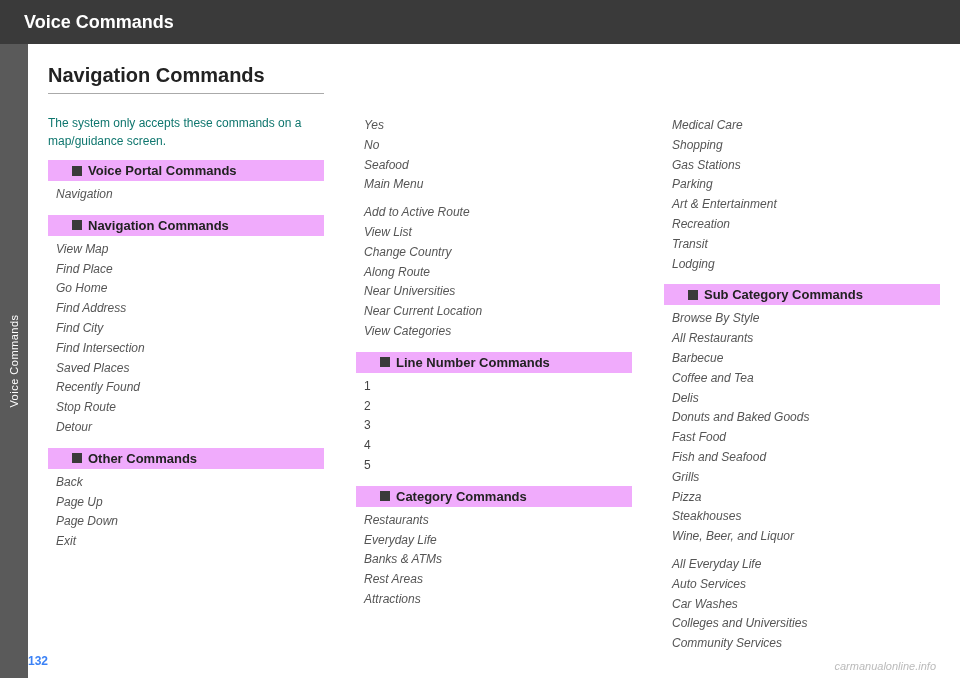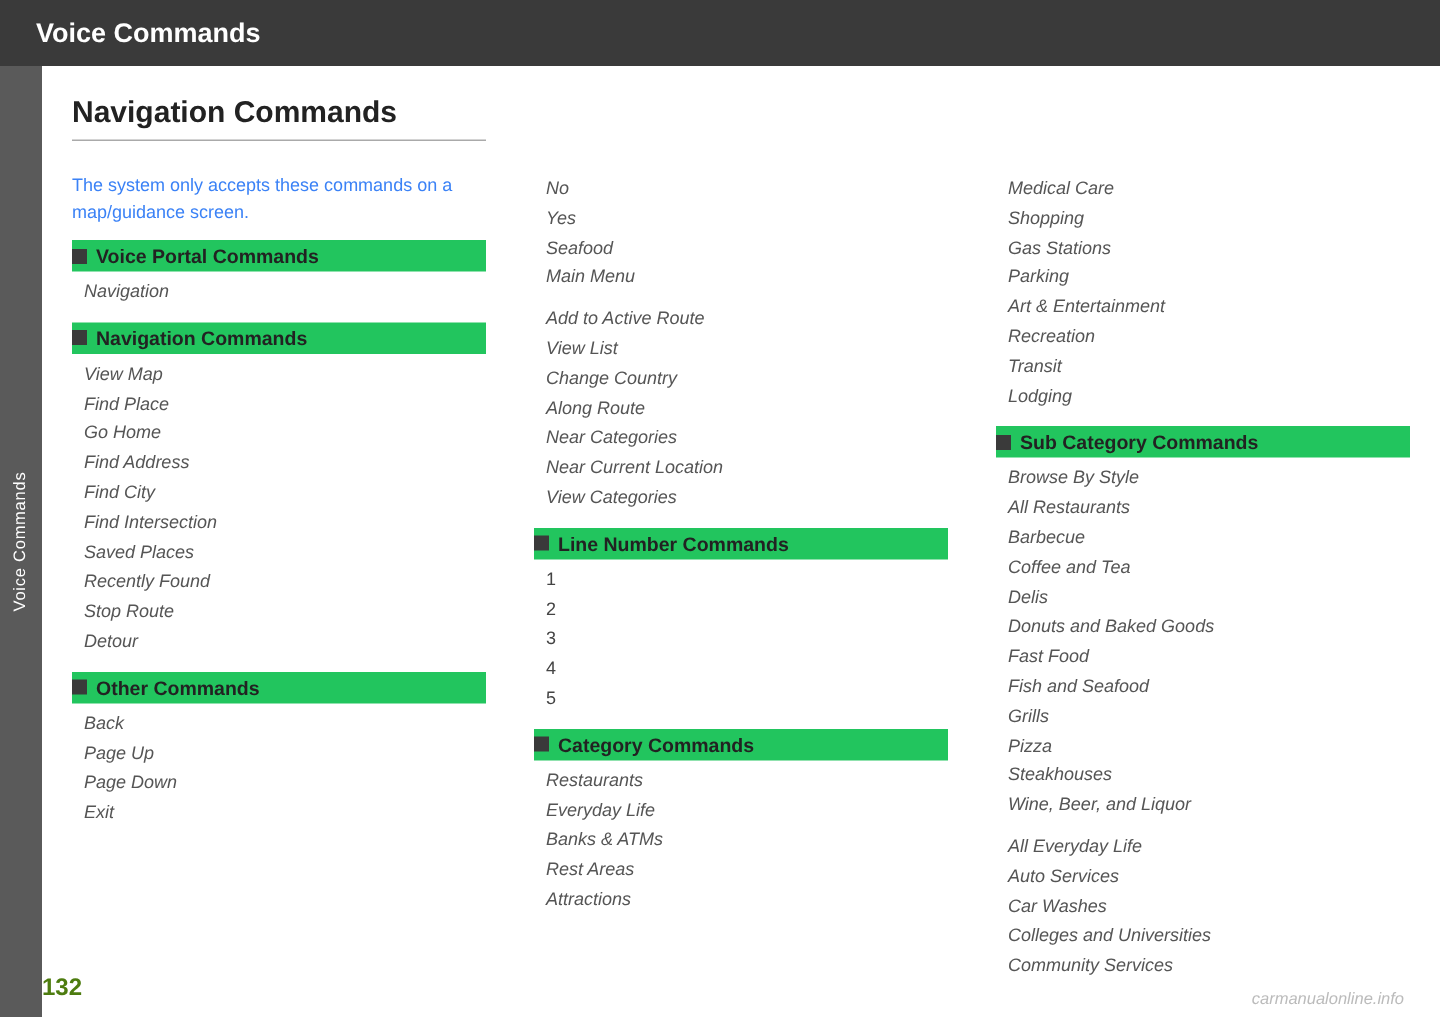--- a/index.html
+++ b/index.html
@@ -44,23 +44,23 @@
       white-space: nowrap;
       transform: rotate(-90deg);
       letter-spacing: 0.5px;
     }
 
     
     .page-number {
       position: absolute;
       left: 28px;
       bottom: 10px;
-      font-size: 16px;
-      font-weight: bold;
-      color: #4d7c0f;
+      font-size: 12px;
+      font-weight: bold;
+      color: #3b82f6;
     }
 
     
     .content {
       position: absolute;
       left: 28px;
       top: 44px;
       right: 0;
       bottom: 0;
       display: flex;
@@ -79,42 +79,42 @@
       max-width: 300px;
     }
     .col:last-child {
       padding-right: 0;
     }
 
     
     .section-header {
       display: flex;
       align-items: center;
-      background: #22c55e;
-      padding: 3px 0;
+      background: #f0abfc;
+      padding: 3px 24px;
       margin-bottom: 4px;
       margin-top: 10px;
     }
     .section-header-square {
       width: 10px;
       height: 10px;
       background: #3a3a3a;
       margin-right: 6px;
       flex-shrink: 0;
     }
     .section-header-text {
       font-size: 13px;
       font-weight: bold;
       color: #222;
     }
 
     
     .section-intro {
       font-size: 12px;
-      color: #3b82f6;
+      color: #0f766e;
       margin-bottom: 8px;
       line-height: 1.5;
       margin-top: 20px;
     }
 
     
     .page-title {
       font-size: 20px;
       font-weight: bold;
       color: #222;
@@ -196,33 +196,33 @@
       <span class="section-header-text">Other Commands</span>
     </div>
     <div class="cmd-item">Back</div>
     <div class="cmd-item">Page Up</div>
     <div class="cmd-item">Page Down</div>
     <div class="cmd-item">Exit</div>
   </div>
 
   <div class="col">
     <div style="margin-top: 52px;">
+      <div class="cmd-item">Yes</div>
       <div class="cmd-item">No</div>
-      <div class="cmd-item">Yes</div>
       <div class="cmd-item">Seafood</div>
       <div class="cmd-item">Main Menu</div>
     </div>
 
     <div class="cmd-gap"></div>
 
     <div class="cmd-item">Add to Active Route</div>
     <div class="cmd-item">View List</div>
     <div class="cmd-item">Change Country</div>
     <div class="cmd-item">Along Route</div>
-    <div class="cmd-item">Near Categories</div>
+    <div class="cmd-item">Near Universities</div>
     <div class="cmd-item">Near Current Location</div>
     <div class="cmd-item">View Categories</div>
 
     <div class="section-header">
       <div class="section-header-square"></div>
       <span class="section-header-text">Line Number Commands</span>
     </div>
     <div class="cmd-item plain">1</div>
     <div class="cmd-item plain">2</div>
     <div class="cmd-item plain">3</div>

